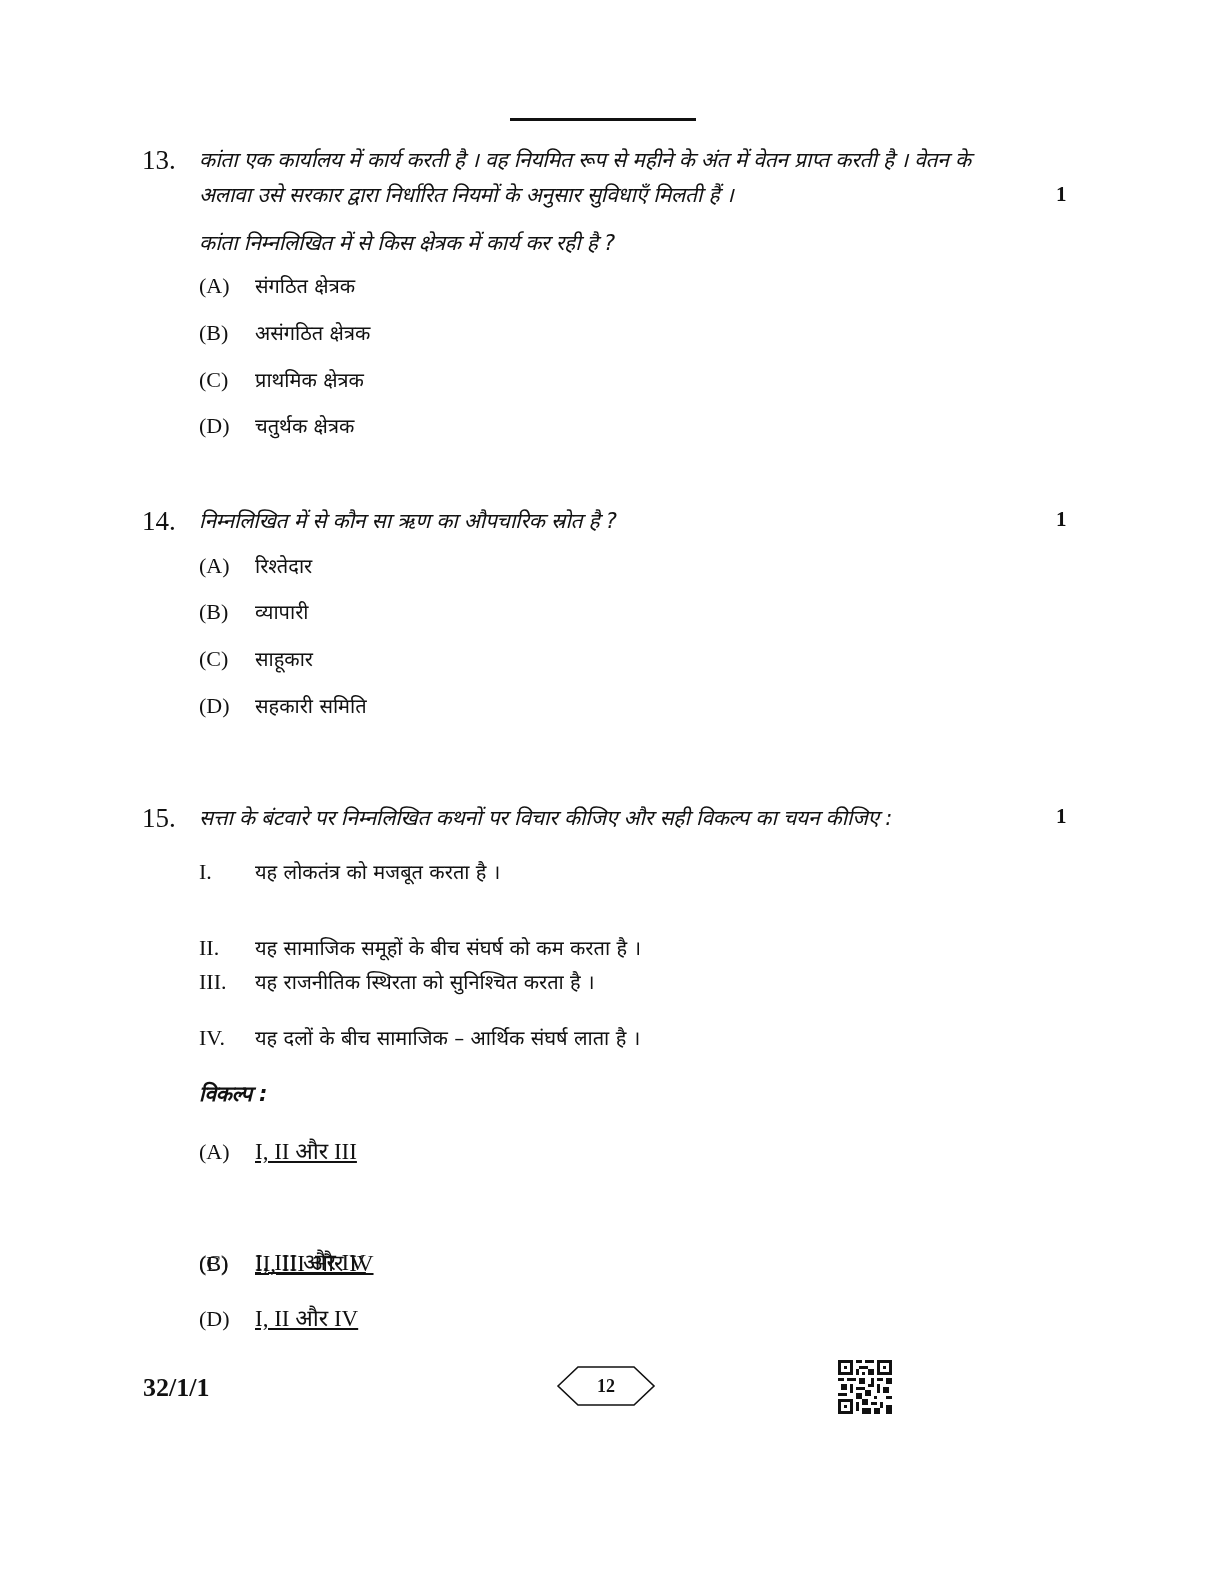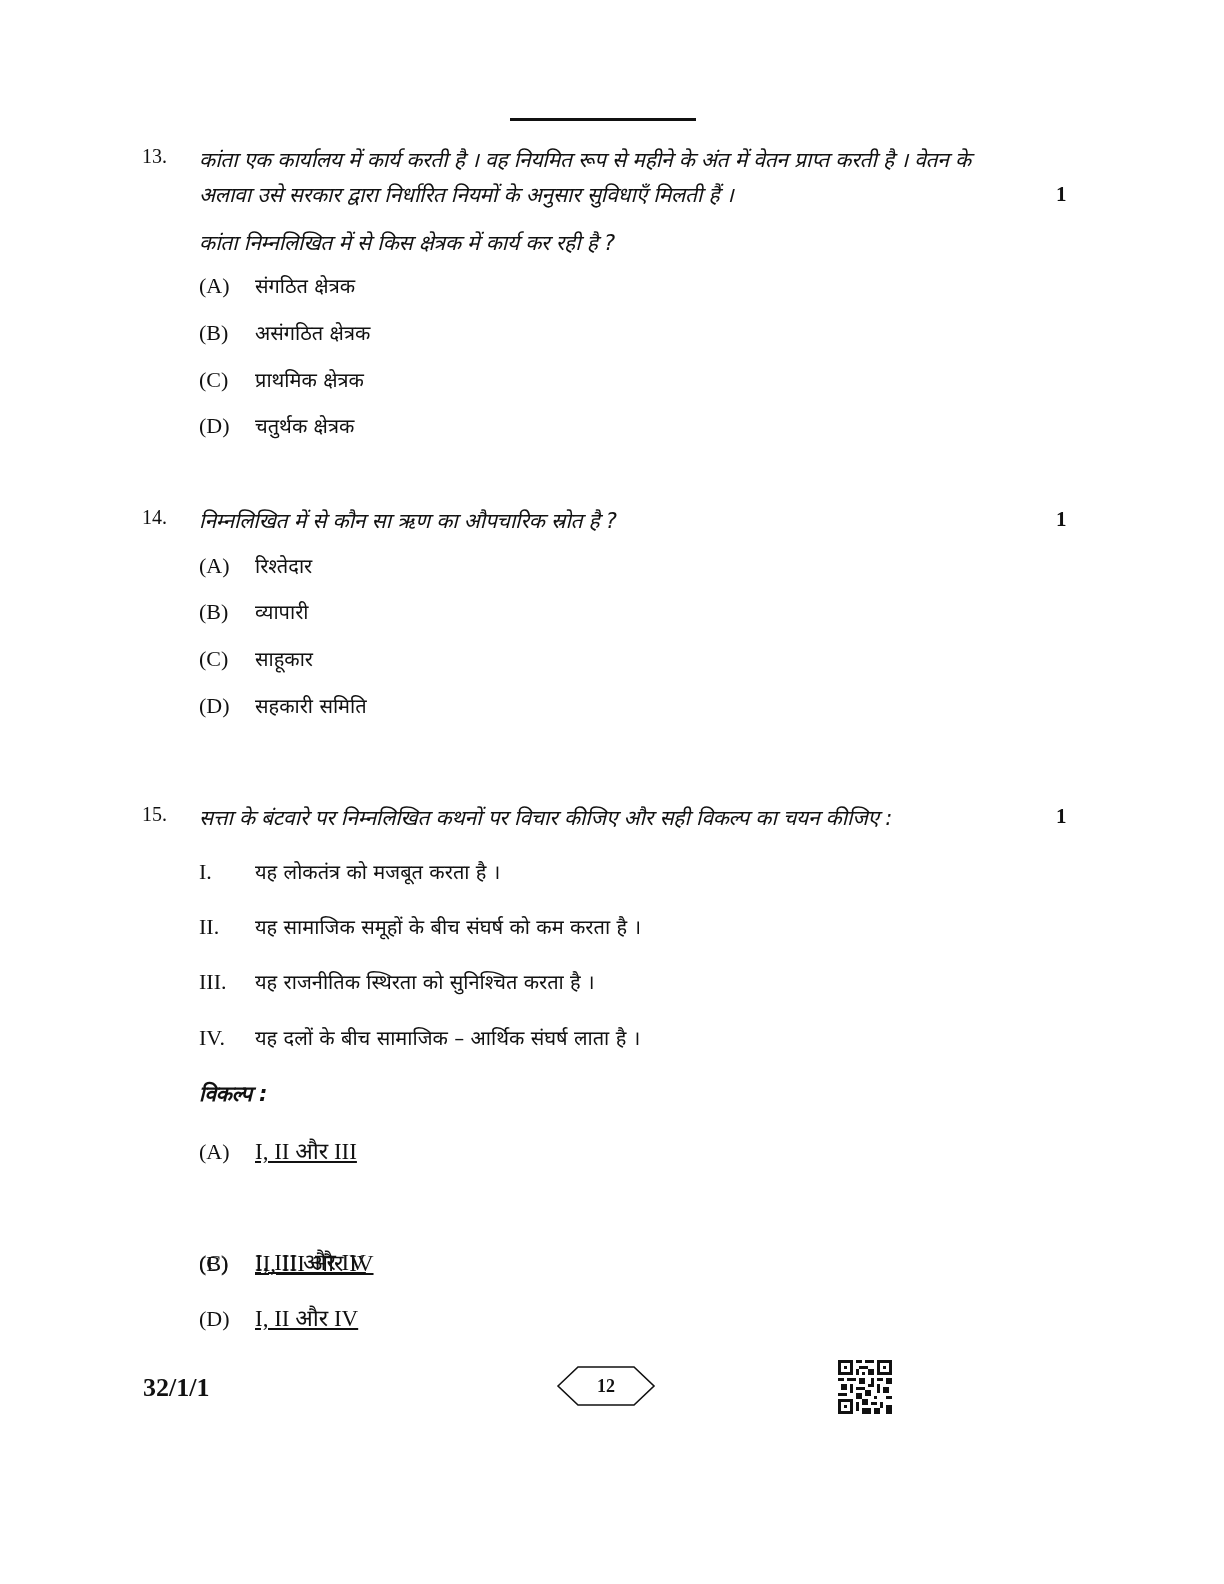--- a/index.html
+++ b/index.html
@@ -5,21 +5,21 @@
   html, body { margin: 0; padding: 0; background: #ffffff; }
   body {
     width: 1224px; height: 1584px; position: relative; overflow: hidden;
     font-family: "Liberation Serif", "DejaVu Serif", serif;
     color: #111111;
   }
   .top-rule {
     position: absolute; left: 510px; top: 118px; width: 186px; height: 3px; background: #111;
   }
   .q-num {
-    position: absolute; left: 142px; font-size: 20px;
+    position: absolute; left: 142px; font-size: 27px;
   }
   .marks {
     position: absolute; left: 1056px; font-size: 21px; font-weight: bold;
   }
   .line {
     position: absolute; left: 199px; font-size: 21px; white-space: nowrap;
     font-family: "DejaVu Sans", sans-serif; letter-spacing: -0.3px; font-style: italic;
   }
   .opt {
     position: absolute; left: 199px; font-size: 21px; white-space: nowrap;
@@ -72,21 +72,21 @@
   <div class="opt" style="top:645px"><span class="lbl">(C)</span><span class="txt">साहूकार</span></div>
   <div class="opt" style="top:692px"><span class="lbl">(D)</span><span class="txt">सहकारी समिति</span></div>
 </div>
 
 <div>
   <span class="q-num" style="top:803px">15.</span>
   <span class="line" style="top:803px">सत्ता के बंटवारे पर निम्नलिखित कथनों पर विचार कीजिए और सही विकल्प का चयन कीजिए :</span>
   <span class="marks" style="top:804px">1</span>
 
   <div class="opt" style="top:858px"><span class="lbl">I.</span><span class="txt">यह लोकतंत्र को मजबूत करता है ।</span></div>
-  <div class="opt" style="top:913px"><span class="lbl">II.</span><span class="txt">यह सामाजिक समूहों के बीच संघर्ष को कम करता है ।</span></div>
+  <div class="opt" style="top:934px"><span class="lbl">II.</span><span class="txt">यह सामाजिक समूहों के बीच संघर्ष को कम करता है ।</span></div>
   <div class="opt" style="top:968px"><span class="lbl">III.</span><span class="txt">यह राजनीतिक स्थिरता को सुनिश्चित करता है ।</span></div>
   <div class="opt" style="top:1024px"><span class="lbl">IV.</span><span class="txt">यह दलों के बीच सामाजिक – आर्थिक संघर्ष लाता है ।</span></div>
 
   <span class="line bold" style="top:1079px">विकल्प :</span>
 
   <div class="opt" style="top:1134px"><span class="lbl">(A)</span><span class="txt mixed">I, II और III</span></div>
   <div class="opt" style="top:1246px"><span class="lbl">(B)</span><span class="txt mixed">II, III और IV</span></div>
   <div class="opt" style="top:1245px"><span class="lbl">(C)</span><span class="txt mixed">I, III और IV</span></div>
   <div class="opt" style="top:1301px"><span class="lbl">(D)</span><span class="txt mixed">I, II और IV</span></div>
 </div>

